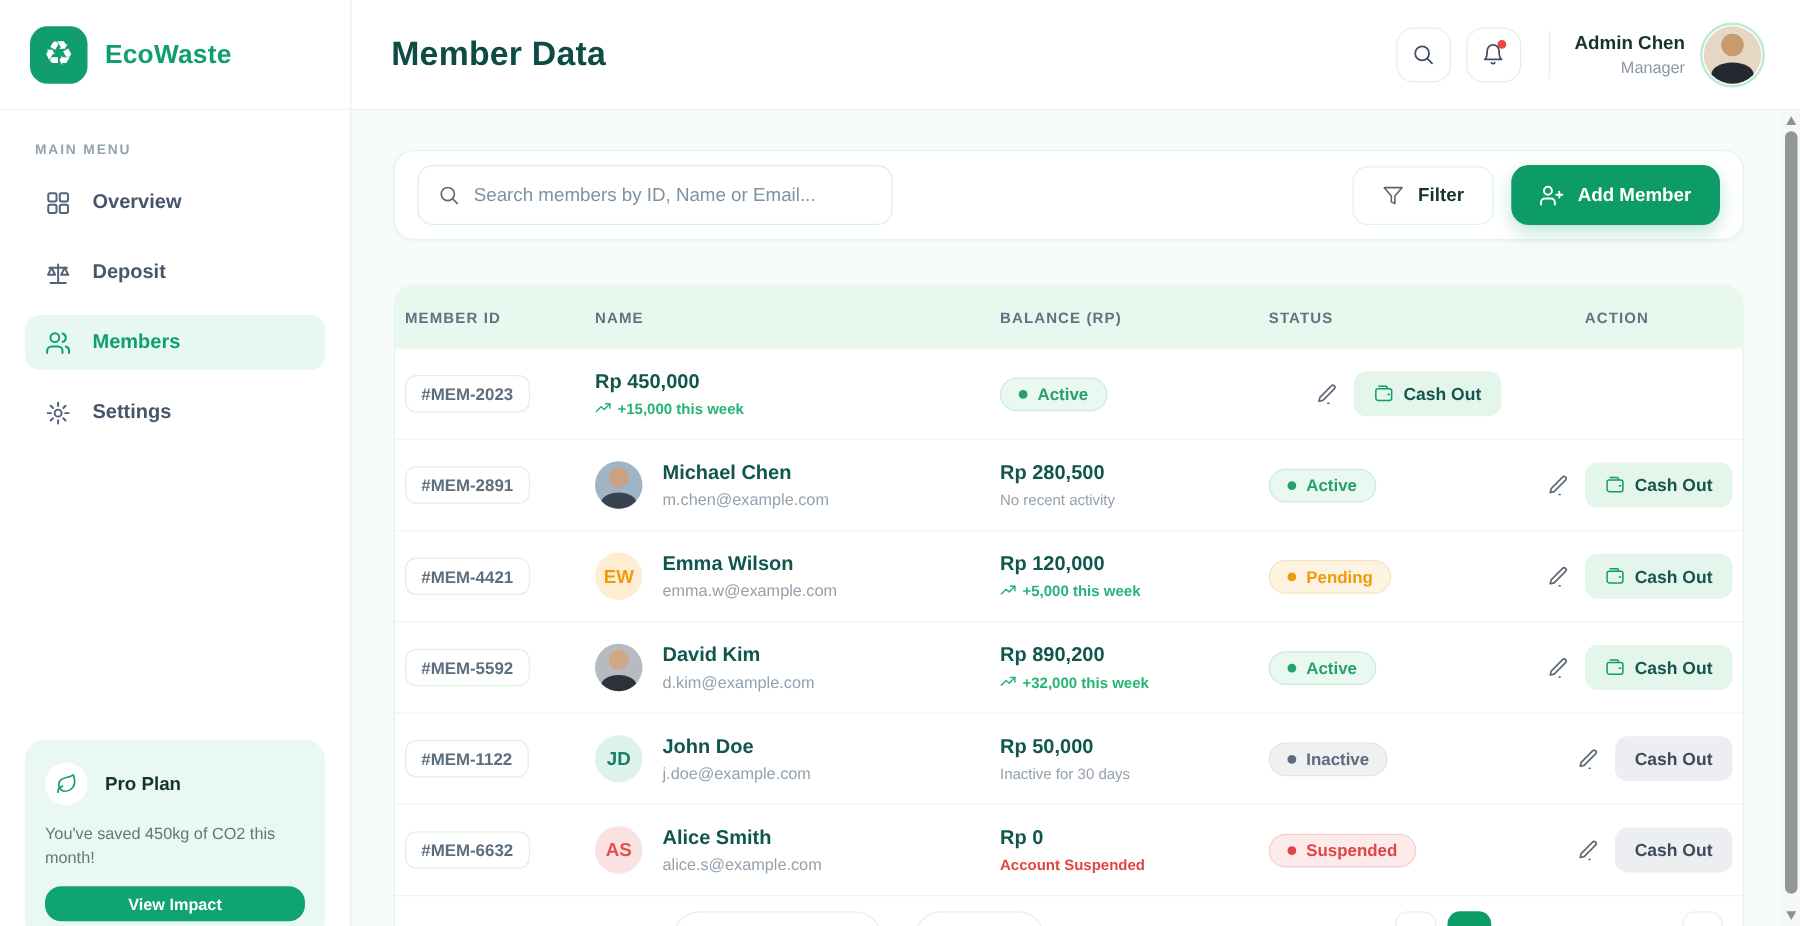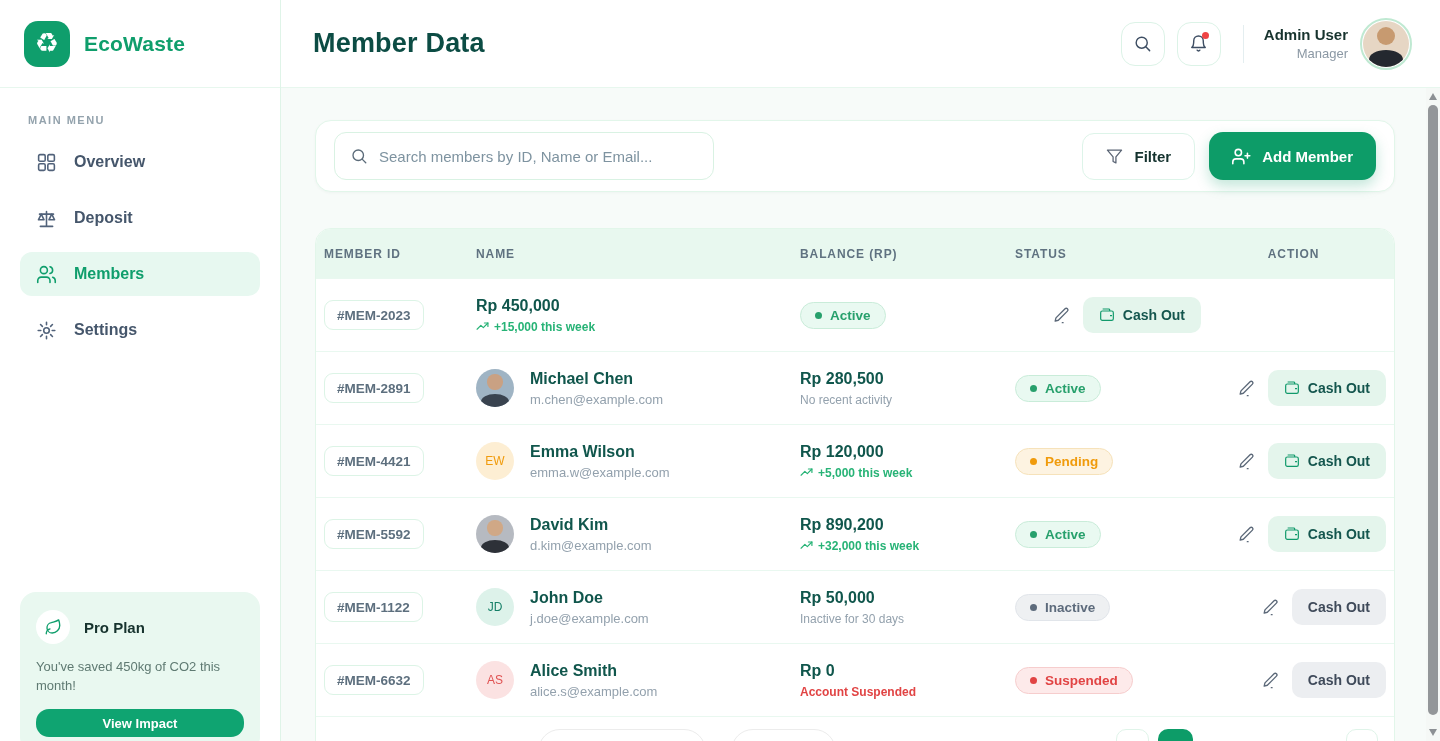--- a/index.html
+++ b/index.html
@@ -67,21 +67,21 @@
   .table-card { top:140px; height:560px; overflow:hidden; }
   .grid { display:grid; grid-template-columns:152px 324px 215px 186px 1fr; padding:0 8px; align-items:center; }
   .thead { height:49px; background:#e8f8ef; border-radius:15px 15px 0 0; }
   .thead span { font-size:12px; font-weight:700; color:#5f7280; letter-spacing:.9px; }
   .thead span:last-child { text-align:center; }
   .trow { height:73px; border-top:1px solid #e9f8f0; }
   .trow:first-of-type { border-top:none; }
 
   .idbadge { display:inline-flex; align-items:center; justify-content:center; height:30px; padding:0 12px; border:1.5px solid #dcf4e6; border-radius:9px; font-size:13.5px; font-weight:700; color:#5d6f7e; background:#fff; width:max-content; }
   .c-name { display:flex; align-items:center; gap:16px; }
-  .avatar { width:38px; height:38px; border-radius:50%; flex:none; display:flex; align-items:center; justify-content:center; font-size:12px; font-weight:400; }
+  .avatar { width:38px; height:38px; border-radius:50%; flex:none; display:flex; align-items:center; justify-content:center; font-size:15px; font-weight:700; }
   .init.or { background:#fdeed3; color:#f09b0c; }
   .init.tl { background:#ddf2ea; color:#157f67; }
   .init.rd { background:#fbe2e2; color:#e05252; }
   .nm { font-size:16px; font-weight:800; color:#10564c; }
   .em { font-size:13px; color:#93a1ad; margin-top:4px; }
   .bal { font-size:16px; font-weight:800; color:#10564c; }
   .bnote { margin-top:5px; font-size:12px; display:flex; align-items:center; gap:5px; }
   .bnote.pos { color:#27b376; font-weight:700; }
   .bnote.neu { color:#93a1ad; }
   .bnote.neg { color:#e14444; font-weight:600; }
@@ -192,21 +192,21 @@
       </div>
       <div class="icon-btn">
         <svg viewBox="0 0 24 24">
             <path d="M18 8.5a6 6 0 0 0-12 0c0 7-2.5 8.5-2.5 8.5h17S18 15.5 18 8.5"></path>
             <path d="M13.7 20.5a2 2 0 0 1-3.4 0"></path>
           </svg>
         <span class="ndot"></span>
       </div>
       <div class="h-div"></div>
       <div class="u-text">
-        <div class="u-name">Admin User</div>
+        <div class="u-name">Admin Chen</div>
         <div class="u-role">Manager</div>
       </div>
       <div class="h-avatar">
           <div class="ph p0"></div>
         </div>
     </div>
   </header>
 
   <main class="main">
 

